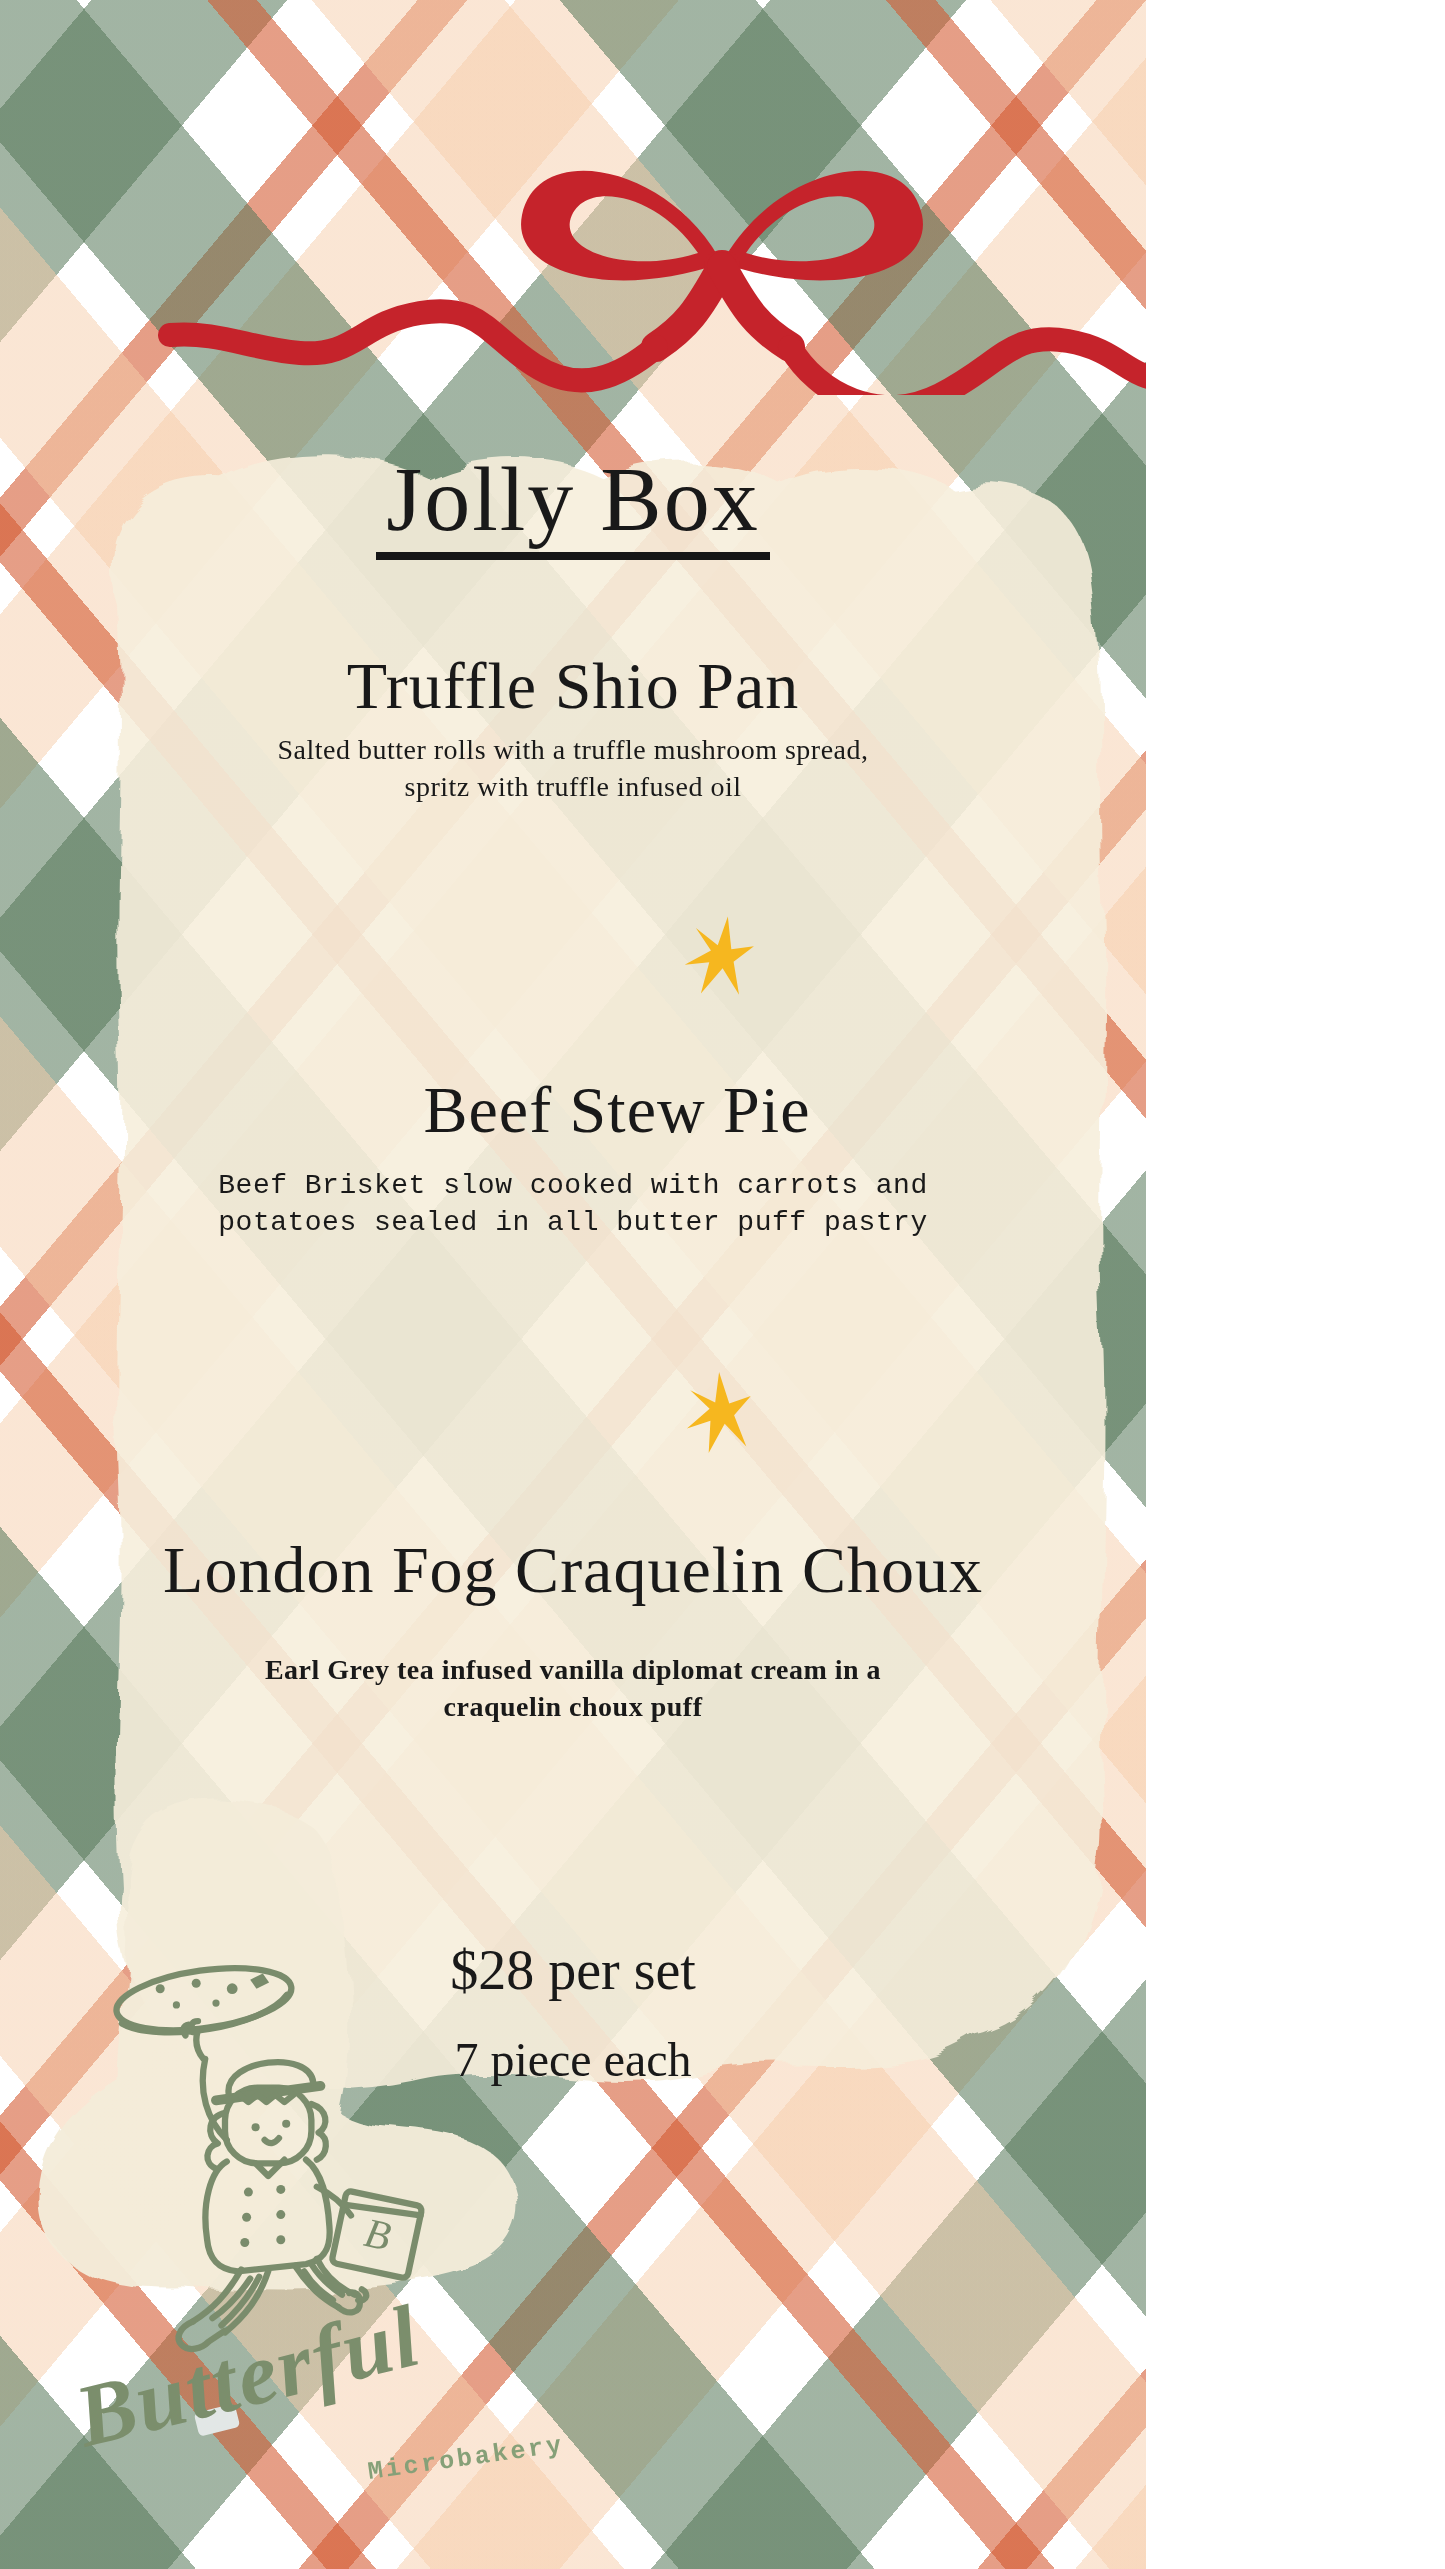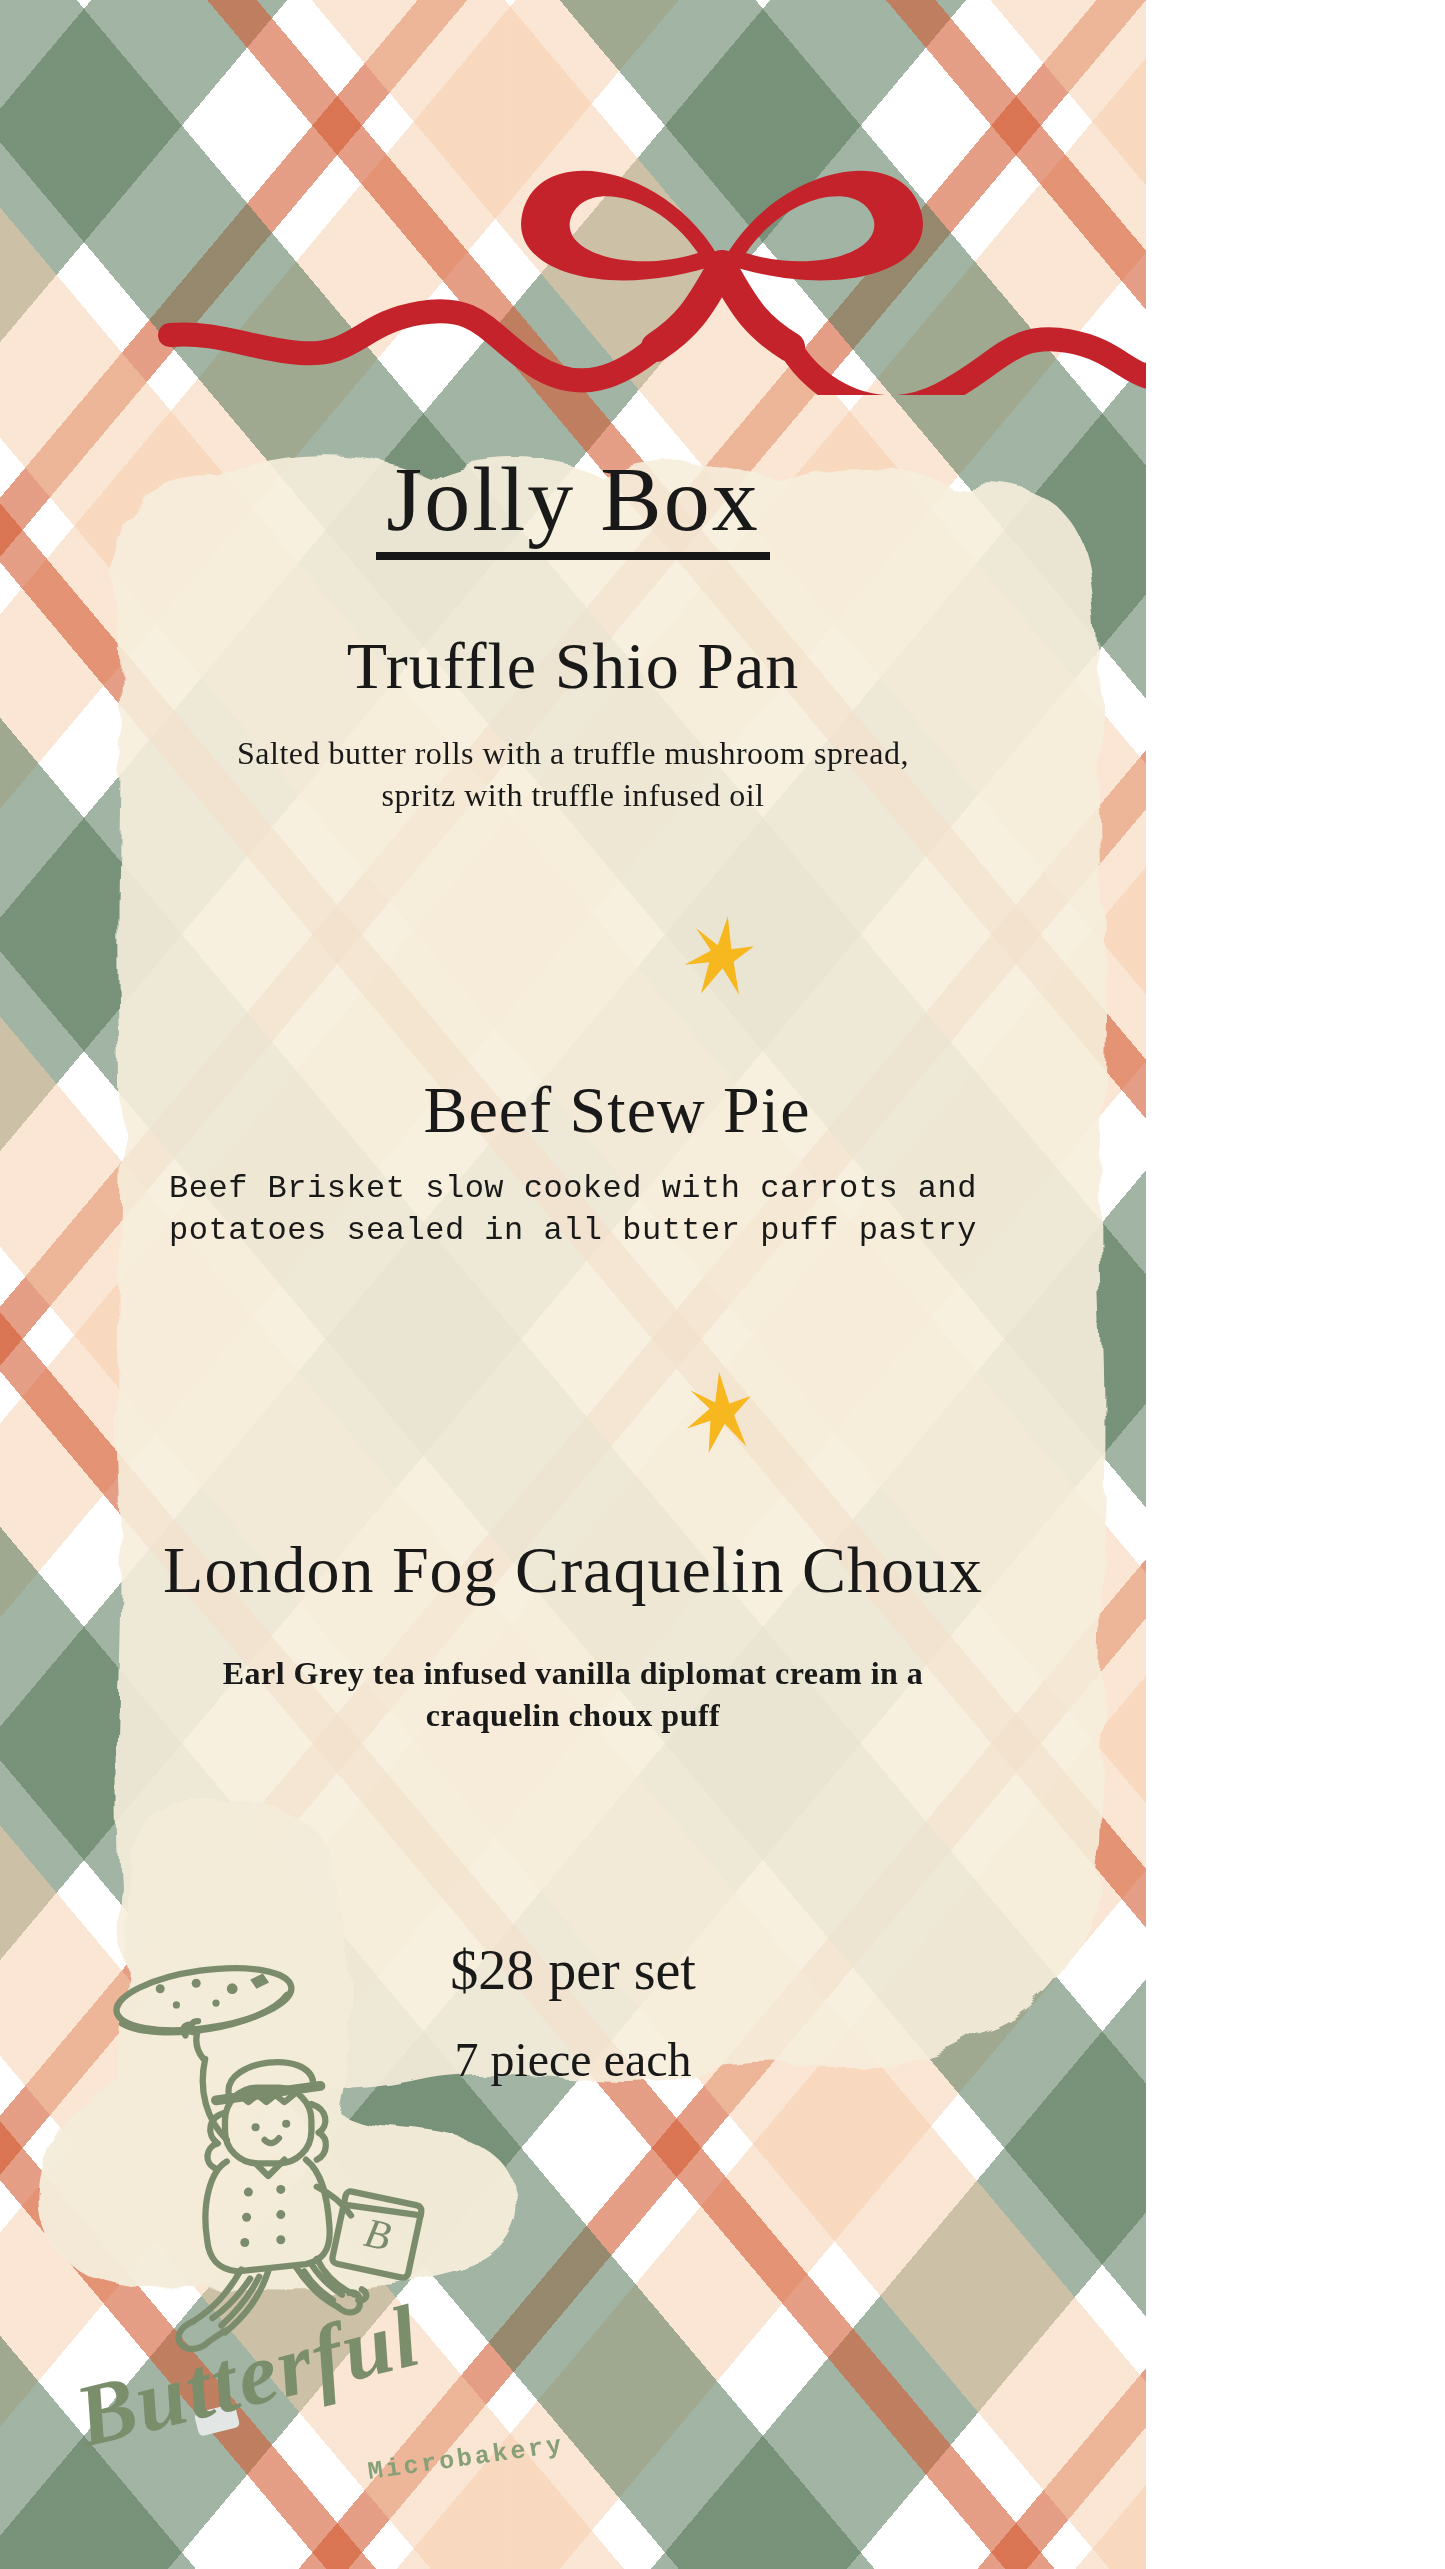--- a/index.html
+++ b/index.html
@@ -30,22 +30,22 @@
         rgba(246,205,170,0.50) 395px 520px);
   }
   .blob-layer{position:absolute;inset:0;width:100%;height:100%;}
   .content{position:absolute;inset:0;color:#191919;}
   .center{width:100%;text-align:center;position:absolute;left:0;}
 
   .menu-title{top:446px;font-size:92px;letter-spacing:2px;}
   .menu-title .u{border-bottom:8px solid #161616;padding:0 10px 2px 10px;}
 
   .item-name{font-size:66px;letter-spacing:1px;}
-  .item-desc{font-size:32px;line-height:1.32;white-space:pre-line;letter-spacing:0.5px;}
-  .i1n{top:628px;} .i1d{top:732px;}
+  .item-desc{font-size:28px;line-height:1.32;white-space:pre-line;letter-spacing:0.5px;}
+  .i1n{top:648px;} .i1d{top:732px;}
   .i2n{top:1072px;padding-left:44px;} .i2d{top:1168px;font-family:Liberation Mono, monospace;}
   .i3n{top:1532px;} .i3d{top:1652px;font-weight:bold;}
 
   .price{top:1938px;font-size:56px;}
   .price-note{top:2032px;font-size:48px;}
 
   .star{position:absolute;width:96px;height:96px;}
   .star1{left:674px;top:910px;transform:rotate(8deg);}
   .star2{left:674px;top:1366px;transform:rotate(-4deg);}
 

